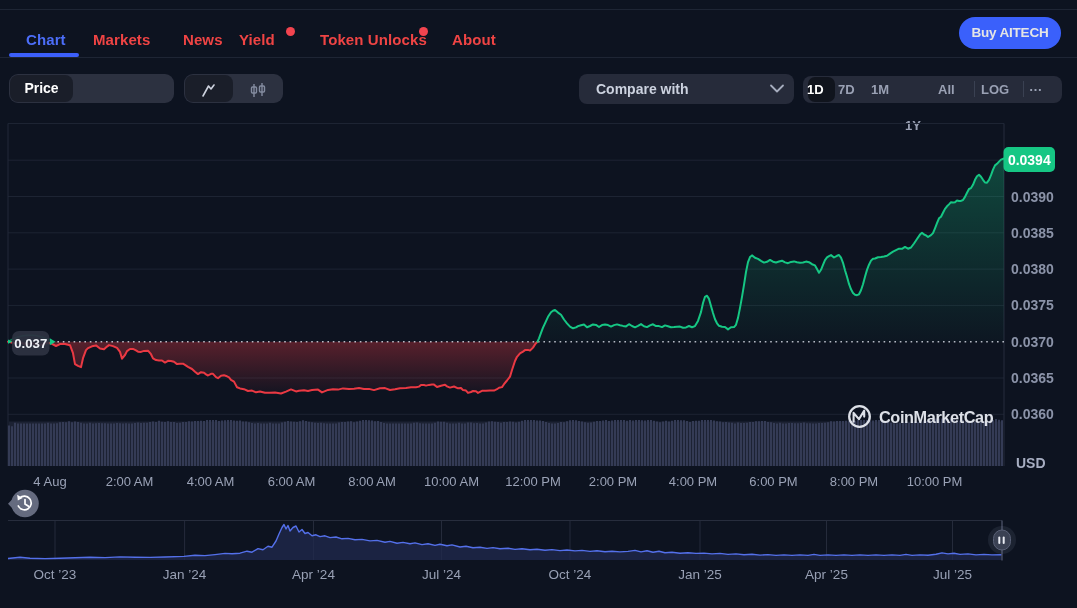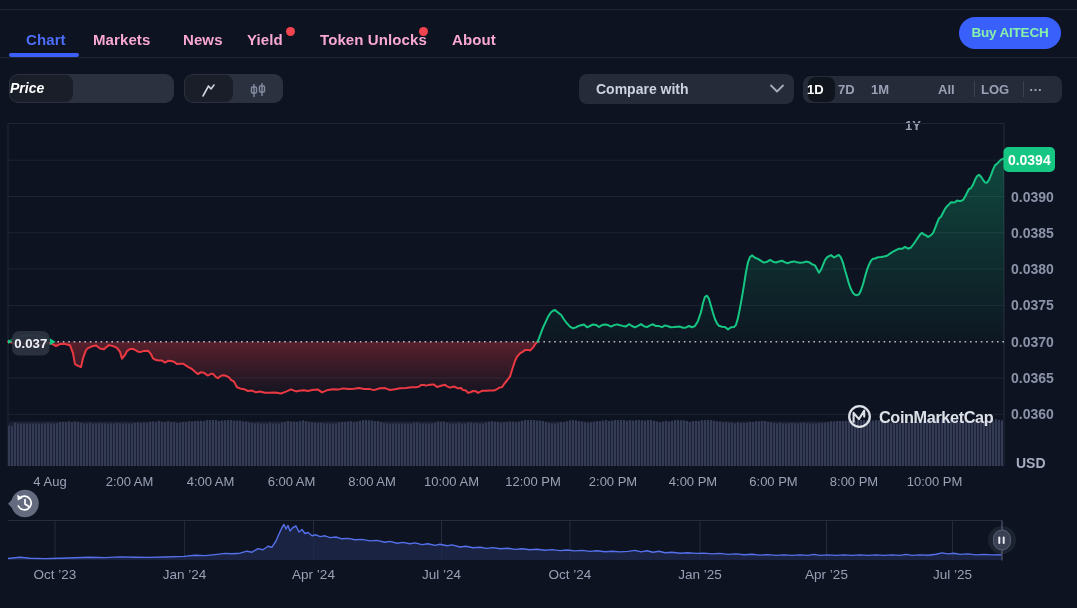--- a/index.html
+++ b/index.html
@@ -1,42 +1,42 @@
 <!DOCTYPE html>
 <html><head><meta charset="utf-8">
 <style>
 html,body{margin:0;padding:0;background:#0d1320;width:1077px;height:608px;overflow:hidden;
 font-family:"Liberation Sans",sans-serif;-webkit-font-smoothing:antialiased;}
 .abs{position:absolute;}
 #stage{position:relative;width:1077px;height:464px;background:#0d1320;padding-left:32px;}
 .hair{position:absolute;left:0;width:1077px;height:1px;background:#1e2534;}
-.tab{position:absolute;top:31px;font-size:15px;font-weight:700;color:#f9a8d4;letter-spacing:.1px;}
+.tab{position:absolute;top:31px;font-size:15px;font-weight:700;color:#ef4444;letter-spacing:.1px;}
 .dot{position:absolute;width:9px;height:9px;border-radius:50%;background:#f2444f;}
 .btn{position:absolute;left:959px;top:17px;width:102px;height:32px;background:#3a60fb;border-radius:16px;
-color:#86efac;font-size:13.5px;font-weight:700;text-align:center;line-height:32px;letter-spacing:-0.2px;}
+color:#e5e5e5;font-size:13.5px;font-weight:700;text-align:center;line-height:32px;letter-spacing:-0.2px;}
 .pill{position:absolute;top:74px;height:29px;background:#2c3140;border-radius:9px;}
 .seg{position:absolute;background:#1a1e29;border-radius:8px;}
-.segtxt{position:absolute;font-size:14px;font-weight:700;line-height:29px;font-style:italic;}
+.segtxt{position:absolute;font-size:14px;font-weight:700;line-height:29px;text-align:center;}
 .cmp{position:absolute;left:579px;top:74px;width:215px;height:30px;background:#262b3a;border-radius:8px;}
 .rng{position:absolute;left:803px;top:76px;width:259px;height:27px;background:#262b3a;border-radius:8px;}
 .rtx{position:absolute;top:76px;height:27px;line-height:27px;font-size:13px;font-weight:700;color:#9aa1b4;text-align:left;}
 .xlab{position:absolute;top:474px;transform:translateX(-50%);font-size:13px;color:#9aa2b6;}
 .ylab{position:absolute;left:1011px;transform:translateY(-50%);font-size:14px;font-weight:600;color:#8b93a8;}
 .nlab{position:absolute;top:567px;transform:translateX(-50%);font-size:13.5px;color:#98a0b4;}
 </style></head>
 <body>
 <div id="stage">
   <div class="hair" style="top:9px"></div>
   <div class="hair" style="top:57px"></div>
 
   <div class="tab" style="left:26px;color:#4c6ef9;">Chart</div>
   <div class="abs" style="left:9px;top:53px;width:70px;height:4px;border-radius:2px;background:#3c5ffa;"></div>
   <div class="tab" style="left:93px;">Markets</div>
   <div class="tab" style="left:183px;">News</div>
-  <div class="tab" style="left:247px;text-align:right;">Yield</div>
+  <div class="tab" style="left:239px;text-align:right;">Yield</div>
   <div class="dot" style="left:286px;top:27px;"></div>
   <div class="tab" style="left:320px;">Token Unlocks</div>
   <div class="dot" style="left:419px;top:27px;"></div>
   <div class="tab" style="left:452px;">About</div>
   <div class="btn">Buy AITECH</div>
 
   <div class="pill" style="left:9px;width:165px;"></div>
   <div class="seg" style="left:10px;top:75px;width:63px;height:27px;"></div>
   <div class="segtxt" style="left:10px;top:74px;width:63px;color:#fff;">Price</div>
 

